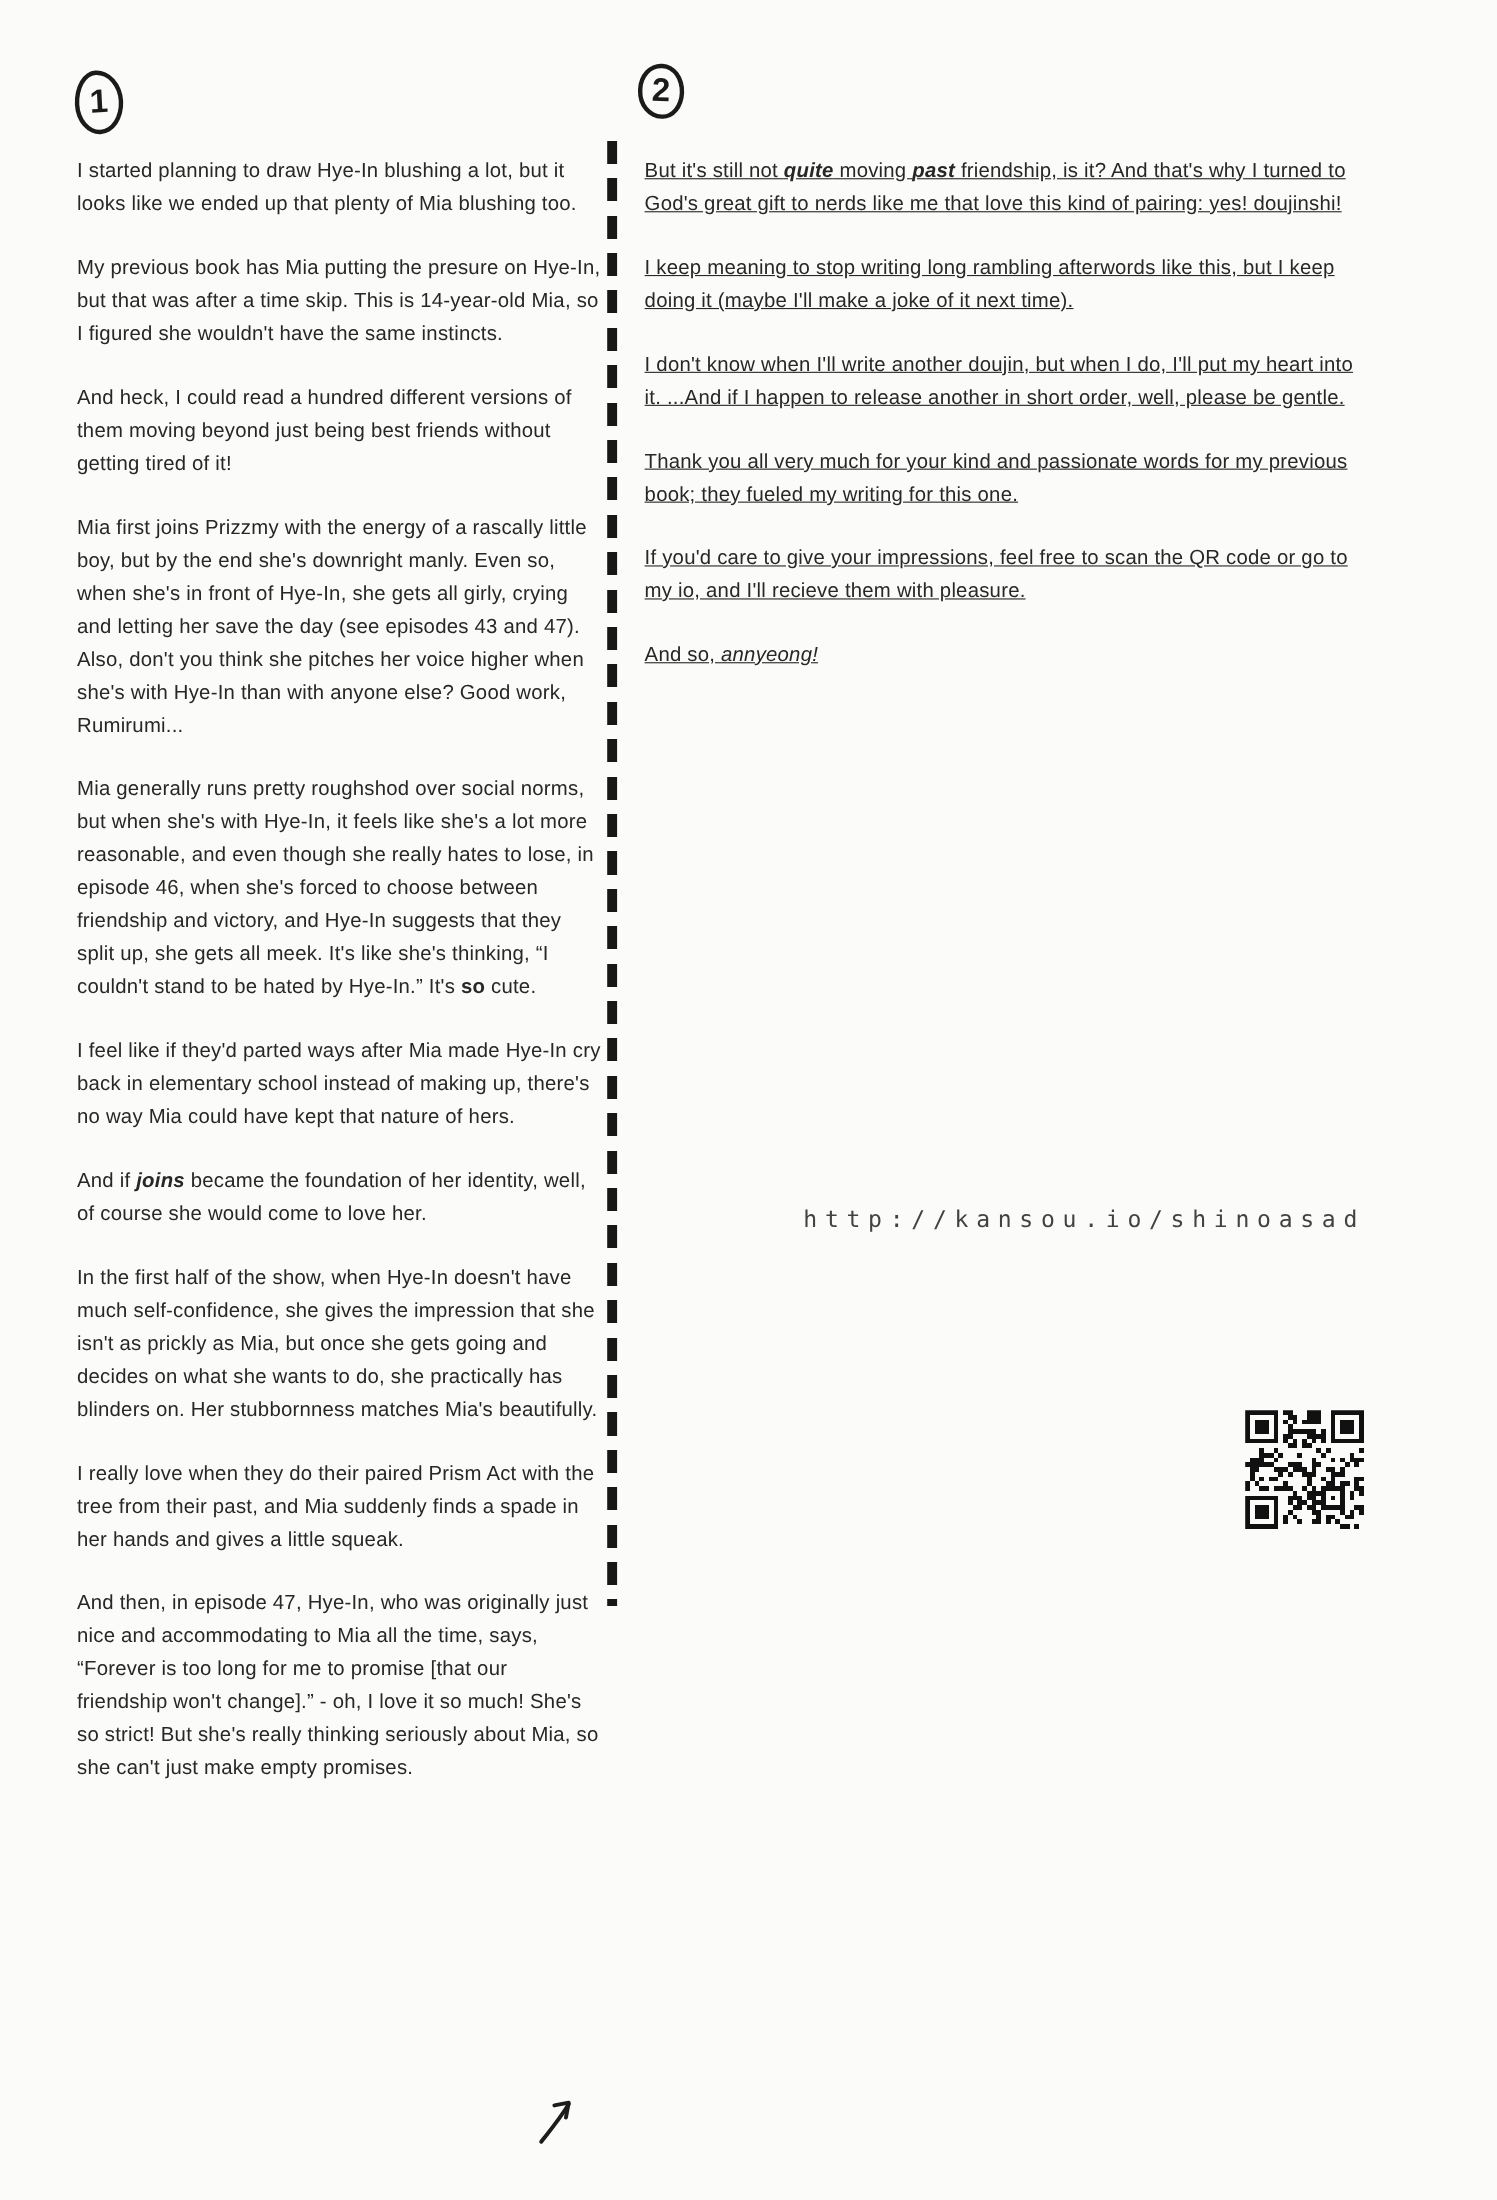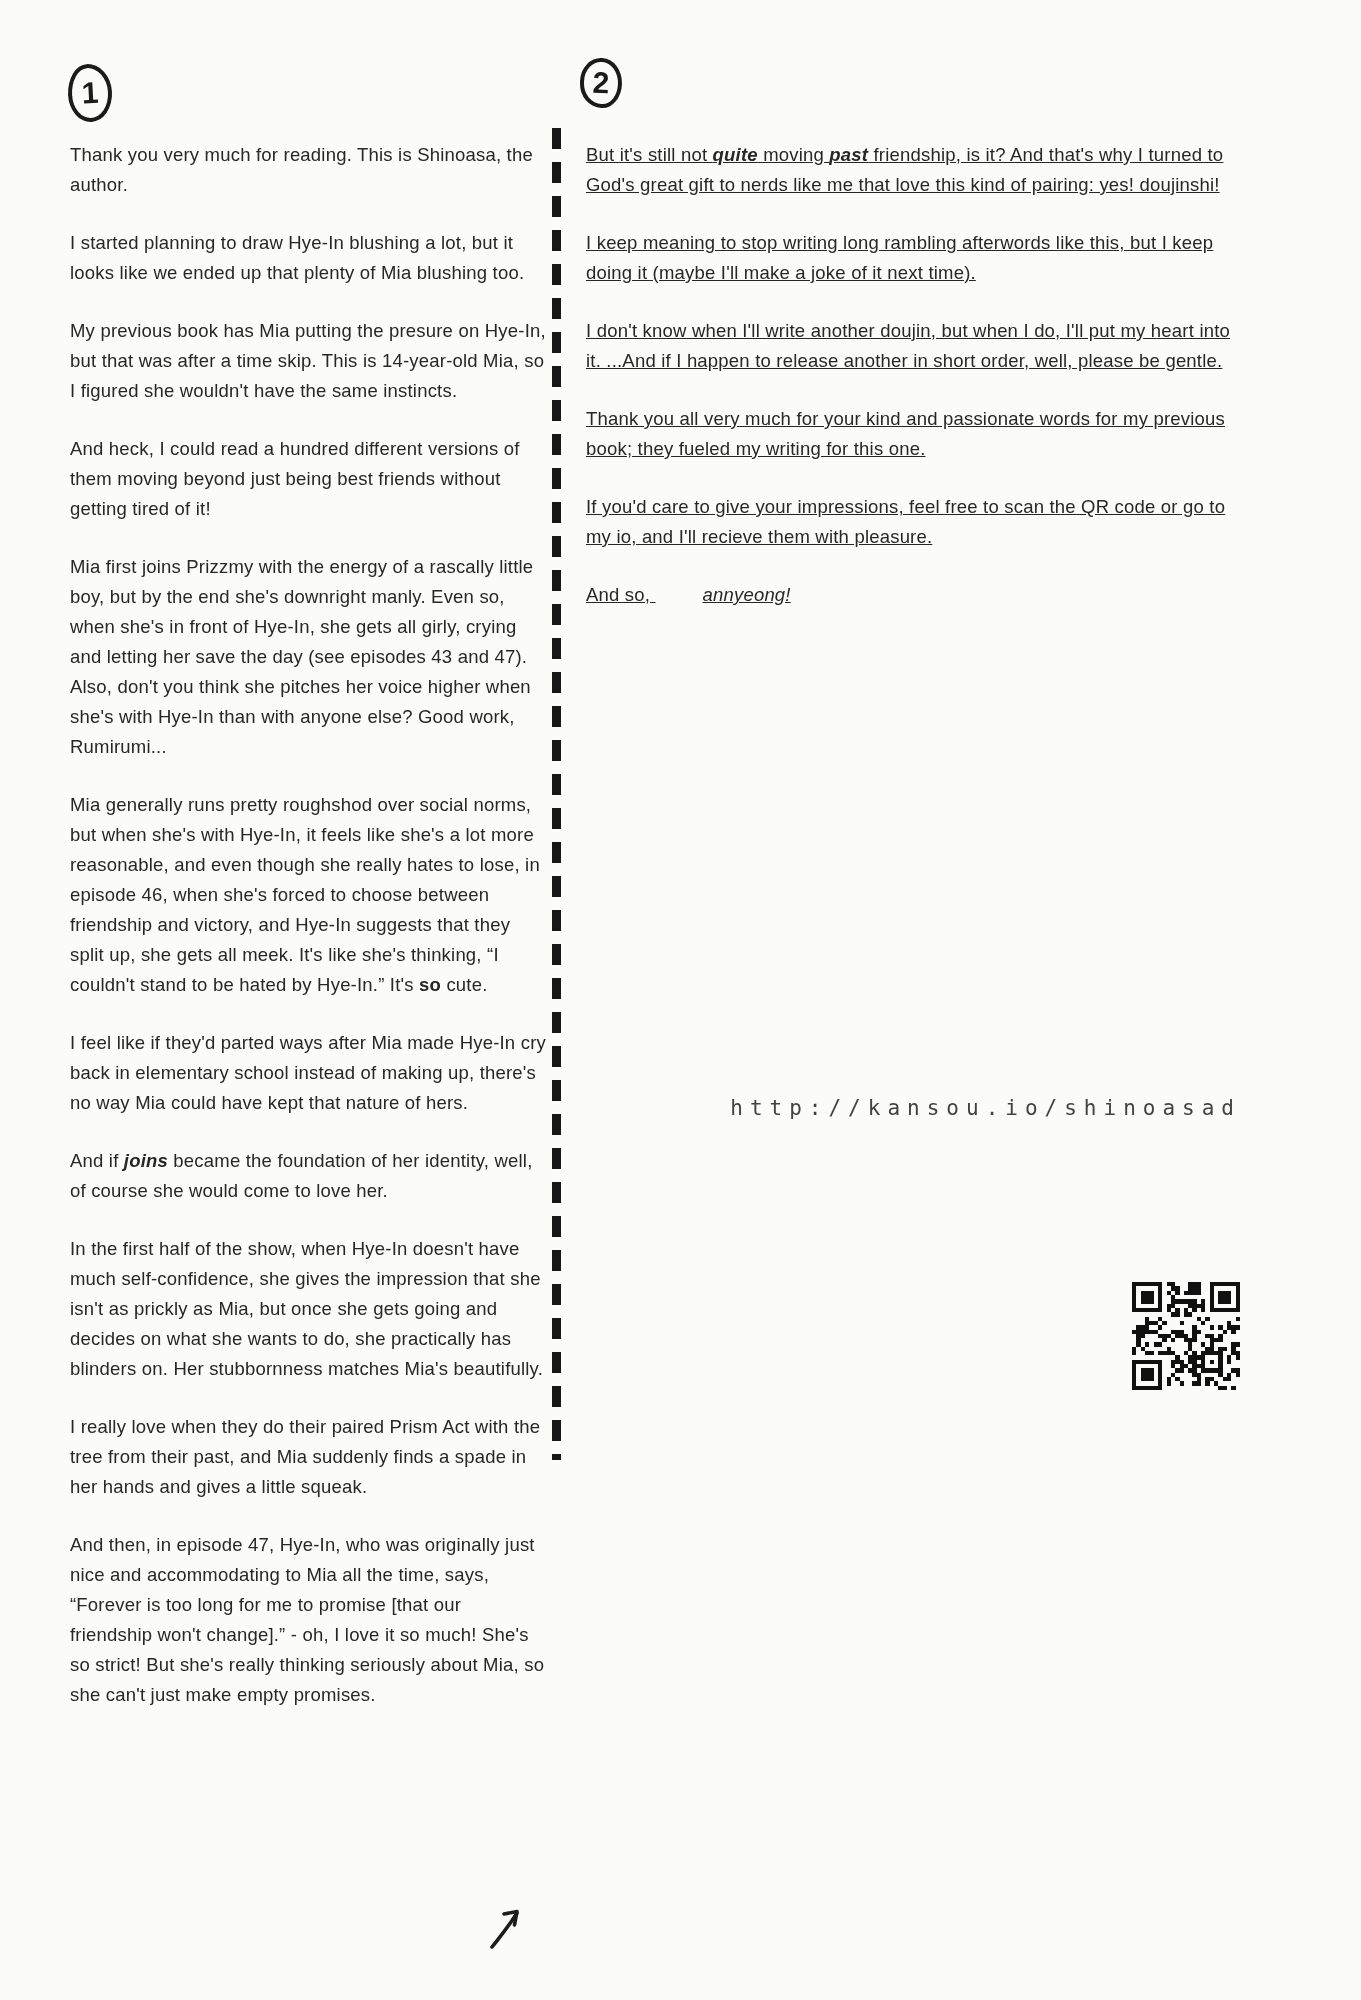--- a/index.html
+++ b/index.html
@@ -26,21 +26,21 @@
   
   .col{
     position:absolute;top:140px;
     font-size:18.5px;line-height:30px;
     letter-spacing:0.2px;
   }
   .col-left{left:70px;width:478px;}
   .col-right{left:586px;width:652px;text-decoration:underline;}
   .para{margin:0 0 28px 0;}
   .seg-b{font-weight:bold;}
-  .seg-i{font-style:italic;margin-left:47px;}
+  .seg-i{font-style:italic;}
   .seg-bi{font-weight:bold;font-style:italic;}
   
   .divider{
     position:absolute;left:552px;top:128px;width:9px;height:1332px;
     background:repeating-linear-gradient(to bottom,
       #171717 0px,#171717 21px,
       transparent 21px,transparent 34px);
   }
   
   .links{
@@ -66,21 +66,20 @@
     <span>1</span>
   </div>
 
   <div class="marker marker-2">
     <span>2</span>
   </div>
 
   <div class="divider"></div>
 
   <div class="col col-left">
-      <div class="para"><span>Thank you very much for reading. This is Shinoasa, the author.</span></div>
       <div class="para"><span>I started planning to draw Hye-In blushing a lot, but it looks like we ended up that plenty of Mia blushing too.</span></div>
       <div class="para"><span>My previous book has Mia putting the presure on Hye-In, but that was after a time skip. This is 14-year-old Mia, so I figured she wouldn't have the same instincts.</span></div>
       <div class="para"><span>And heck, I could read a hundred different versions of them moving beyond just being best friends without getting tired of it!</span></div>
       <div class="para"><span>Mia first joins Prizzmy with the energy of a rascally little boy, but by the end she's downright manly. Even so, when she's in front of Hye-In, she gets all girly, crying and letting her save the day (see episodes 43 and 47). Also, don't you think she pitches her voice higher when she's with Hye-In than with anyone else? Good work, Rumirumi...</span></div>
       <div class="para"><span>Mia generally runs pretty roughshod over social norms, but when she's with Hye-In, it feels like she's a lot more reasonable, and even though she really hates to lose, in episode 46, when she's forced to choose between friendship and victory, and Hye-In suggests that they split up, she gets all meek. It's like she's thinking, “I couldn't stand to be hated by Hye-In.” It's </span><span class="seg-b">so</span><span> cute.</span></div>
       <div class="para"><span>I feel like if they'd parted ways after Mia made Hye-In cry back in elementary school instead of making up, there's no way Mia could have kept that nature of hers.</span></div>
       <div class="para"><span>And if </span><span class="seg-bi">joins</span><span> became the foundation of her identity, well, of course she would come to love her.</span></div>
       <div class="para"><span>In the first half of the show, when Hye-In doesn't have much self-confidence, she gives the impression that she isn't as prickly as Mia, but once she gets going and decides on what she wants to do, she practically has blinders on. Her stubbornness matches Mia's beautifully.</span></div>
       <div class="para"><span>I really love when they do their paired Prism Act with the tree from their past, and Mia suddenly finds a spade in her hands and gives a little squeak.</span></div>
       <div class="para"><span>And then, in episode 47, Hye-In, who was originally just nice and accommodating to Mia all the time, says, “Forever is too long for me to promise [that our friendship won't change].” - oh, I love it so much! She's so strict! But she's really thinking seriously about Mia, so she can't just make empty promises.</span></div>

